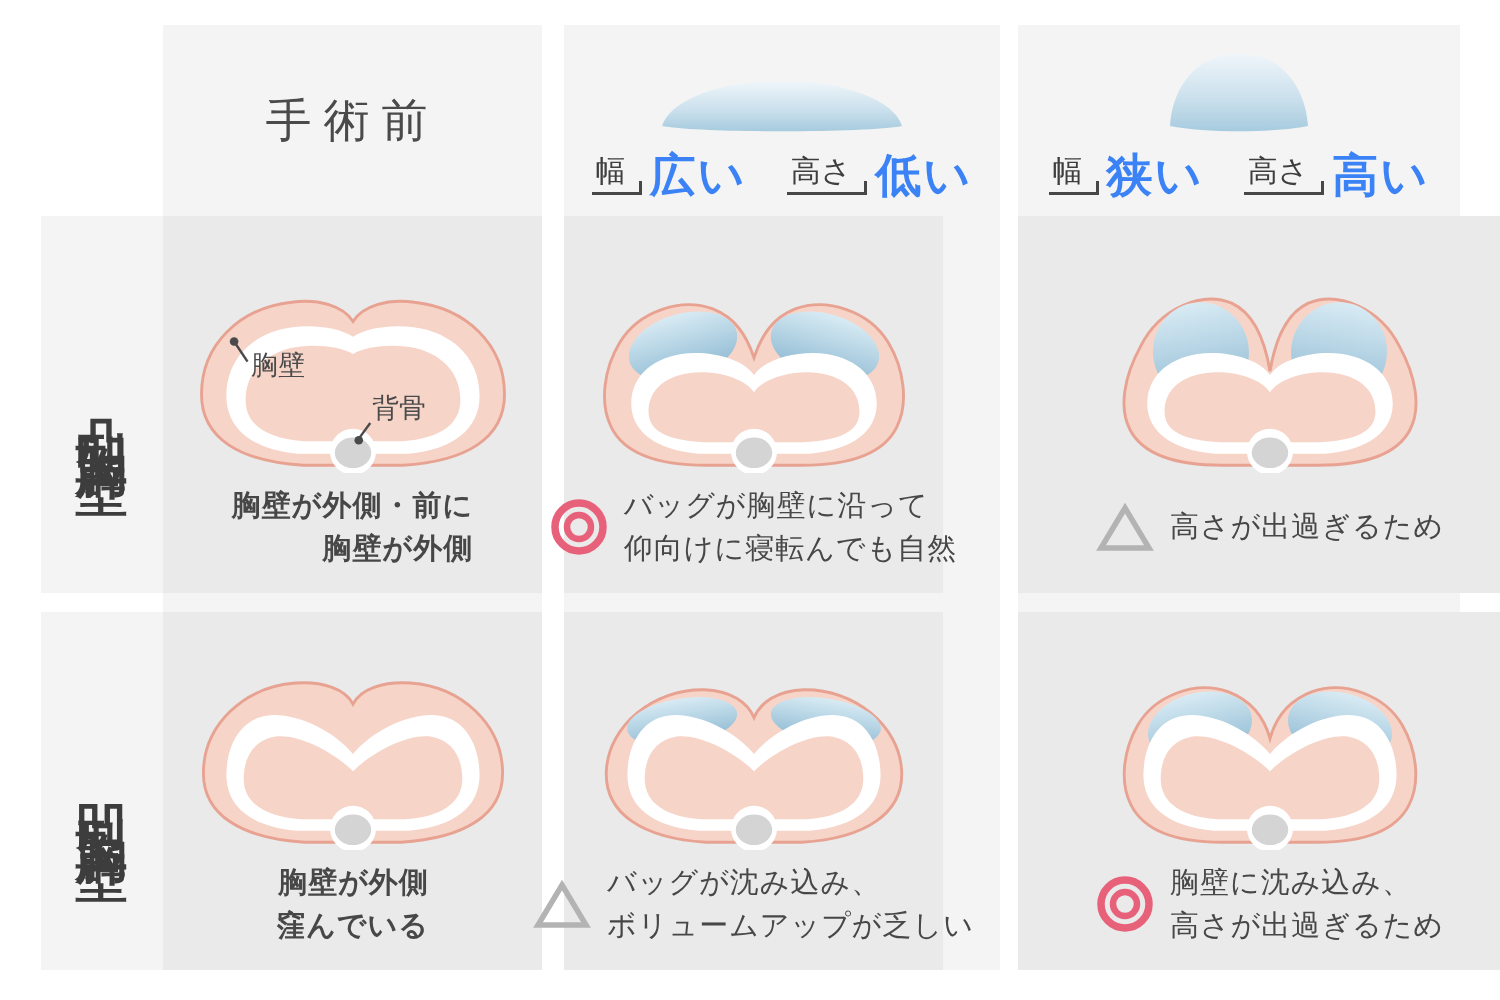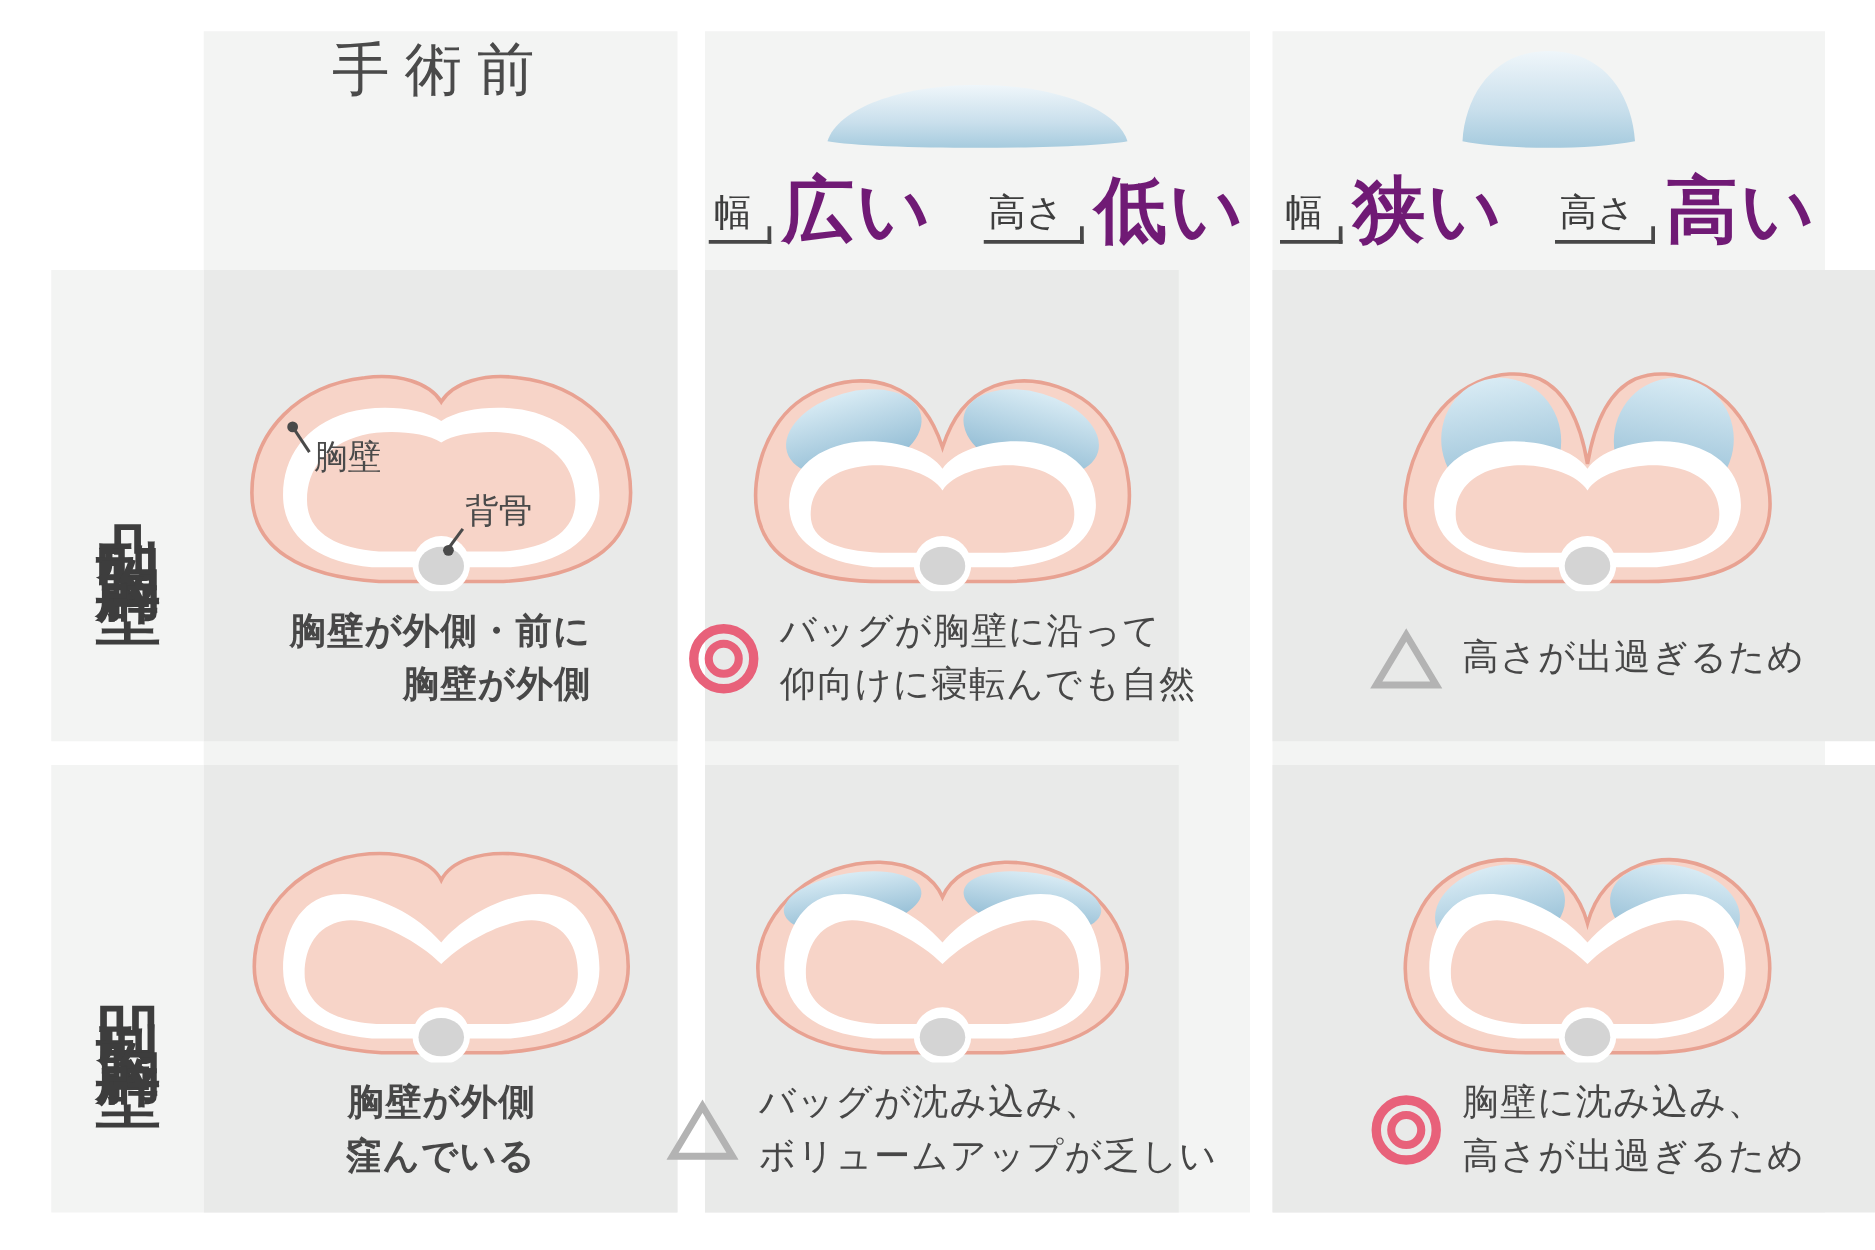--- a/index.html
+++ b/index.html
@@ -15,32 +15,32 @@
 
   
   .row-label-panel{left:41px;width:122px;background:#f3f4f3;
     display:flex;align-items:center;justify-content:center;}
   .row-label{writing-mode:vertical-rl;text-orientation:upright;
     font-size:52px;font-weight:700;color:#3d3d3d;letter-spacing:14px;line-height:1;}
 
   
   .head{top:25px;height:191px;display:flex;flex-direction:column;
     align-items:center;justify-content:flex-end;padding-bottom:18px;}
-  #head-1{left:163px;width:379px;justify-content:flex-start;padding-bottom:0;}
+  #head-1{left:163px;width:379px;justify-content:center;padding-bottom:0;}
   #head-2{left:564px;width:436px;}
   #head-3{left:1018px;width:442px;}
   .pre-op-title{font-size:46px;font-weight:500;color:#4a4a4a;letter-spacing:12px;}
   .implant-shape{margin-bottom:14px;}
   .spec-line{display:flex;align-items:flex-end;}
   .spec-key{display:inline-block;position:relative;font-size:30px;font-weight:500;
     color:#3e3e3e;border-bottom:3px solid #474747;padding:2px 16px 6px 4px;
     margin-bottom:3px;line-height:1;}
   .spec-key::after{content:"";position:absolute;right:0;bottom:-3px;width:3px;
     height:14px;background:#474747;}
-  .spec-val{font-size:58px;font-weight:700;color:#701a75;line-height:1;
+  .spec-val{font-size:46px;font-weight:700;color:#3b82f6;line-height:1;
     margin-left:8px;letter-spacing:2px;}
   .spec-gap{width:40px;}
 
   
   .cell{background:#e9eae9;display:flex;flex-direction:column;align-items:center;
     justify-content:flex-end;padding-bottom:22px;}
   .r1{top:216px;height:377px;}
   .r2{top:612px;height:358px;}
   .c1{left:163px;width:379px;}
   .c2{left:564px;width:379px;}

